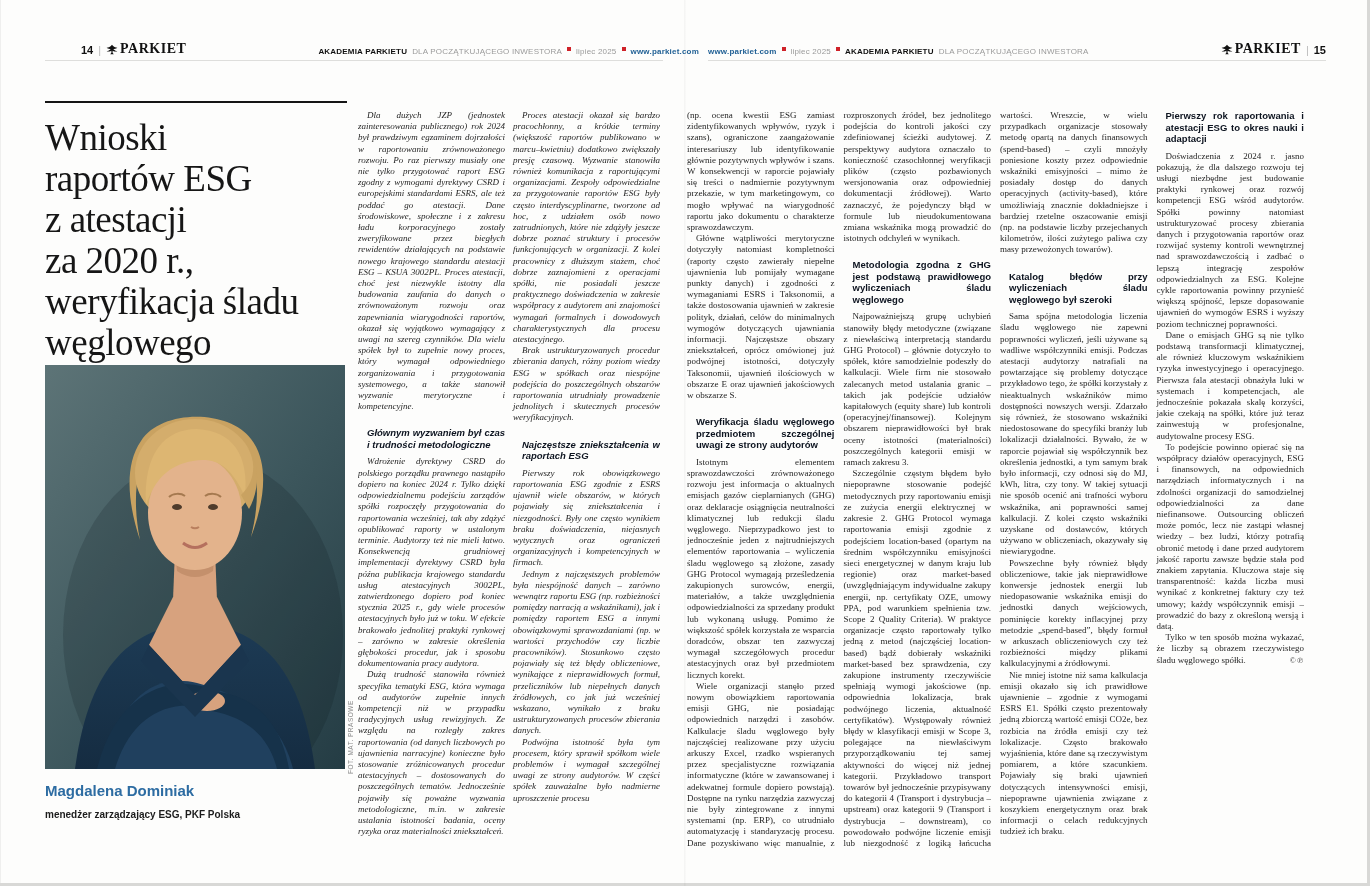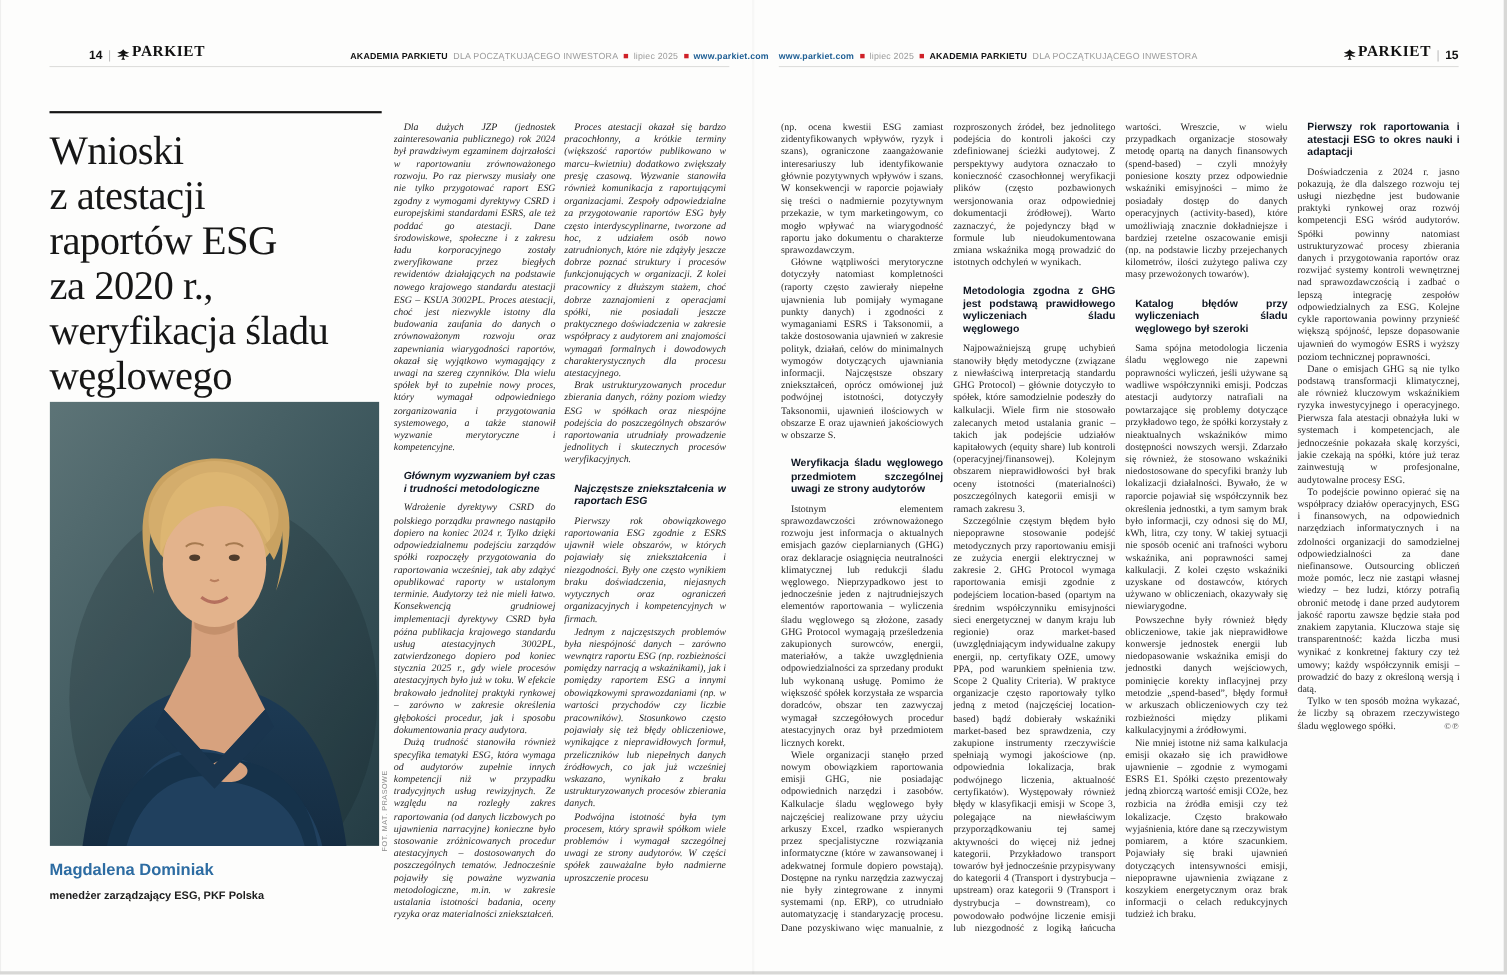--- a/index.html
+++ b/index.html
@@ -14,21 +14,21 @@
   
   .pg-header { position:absolute; top:40px; height:16px; display:flex; align-items:baseline;
     justify-content:space-between; font-family:"Liberation Sans", sans-serif; }
   .pg-header.left  { left:45px;  width:618px;margin-left:36px; }
   .pg-header.right { left:708px; width:618px; }
   .pg-num { font-weight:bold; font-size:11px; color:#111; }
   .pg-sep { color:#bbb; font-size:11px; margin:0 5px; font-weight:normal; }
   .brand { font-family:"Liberation Serif", serif; font-weight:bold; font-size:14px;
     letter-spacing:0.5px; color:#111; display:inline-flex; align-items:center; gap:2px; }
   .brand svg { position:relative; top:1px; }
-  .strap { font-size:8px; color:#9a9a9a; letter-spacing:0.2px; display:flex; align-items:center; gap:5px; white-space:nowrap; }
+  .strap { font-size:8px; color:#9a9a9a; letter-spacing:0.2px; display:flex; align-items:flex-start; gap:5px; white-space:nowrap; }
   .strap .b { font-weight:bold; color:#111; }
   .strap .site { font-weight:bold; color:#1f5f94; }
   .sq { width:4px; height:4px; background:#cf2128; display:inline-block; }
   .hairline { position:absolute; top:60px; height:1px; background:#dededc; }
   .hairline.hl-l { left:45px; width:618px; }
   .hairline.hl-r { left:708px; width:618px; }
 
   
   .headline-block { position:absolute; left:45px; top:101px; width:302px; }
   .headline-rule { height:2px; background:#151515; margin-bottom:14px; }
@@ -41,21 +41,21 @@
     writing-mode:vertical-rl; transform:rotate(180deg);
     font-family:"Liberation Sans", sans-serif; font-size:6.5px; color:#8a8a8a; letter-spacing:0.5px; }
   .caption { position:absolute; left:45px; top:782px; width:302px; font-family:"Liberation Sans", sans-serif; }
   .caption .name { color:#2d6ca2; font-weight:bold; font-size:15px; margin:0 0 10px 0; }
   .caption .role { color:#1c1c1c; font-weight:bold; font-size:10px; margin:0; }
 
   
   .bodytext { position:absolute; top:110px; column-fill:auto; column-gap:8px;
     font-size:9px; line-height:11.2px; text-align:justify; hyphens:auto; overflow:hidden; }
   .bodytext.page-left  { left:358px; width:302px; height:748px; column-count:2;font-style:italic; }
-  .bodytext.page-right { left:710px; width:617px; height:748px; column-count:4; column-gap:9px; }
+  .bodytext.page-right { left:687px; width:617px; height:748px; column-count:4; column-gap:9px; }
   .bodytext p { margin:0; text-indent:9px; }
   .bodytext p.cont { text-indent:0; }
   .bodytext h3 { font-family:"Liberation Sans", sans-serif; font-size:9.5px; line-height:11.5px;
     color:#0d1420; margin:15px 0 6px 0; padding-left:9px; break-inside:avoid; break-after:avoid; }
   .endmark { float:right; font-size:8px; letter-spacing:1px; color:#444; text-indent:0; }
 </style>
 </head>
 <body>
 
 <div class="spread">
@@ -98,22 +98,22 @@
           <span>PARKIET</span>
         </span><span class="pg-sep">|</span><span class="pg-num">15</span>
     </span>
   </div>
   <div class="hairline hl-r"></div>
 
   <div class="headline-block">
     <div class="headline-rule"></div>
     <h1 class="headline">
       <div>Wnioski</div>
+      <div>raportów ESG</div>
       <div>z atestacji</div>
-      <div>raportów ESG</div>
       <div>za 2020 r.,</div>
       <div>weryfikacja śladu</div>
       <div>węglowego</div>
     </h1>
   </div>
 
   <div class="photo-block">
     <svg width="300" height="404" viewBox="0 0 300 404">
       <defs>
         <linearGradient id="bgql" x1="0" y1="0" x2="1" y2="1">

